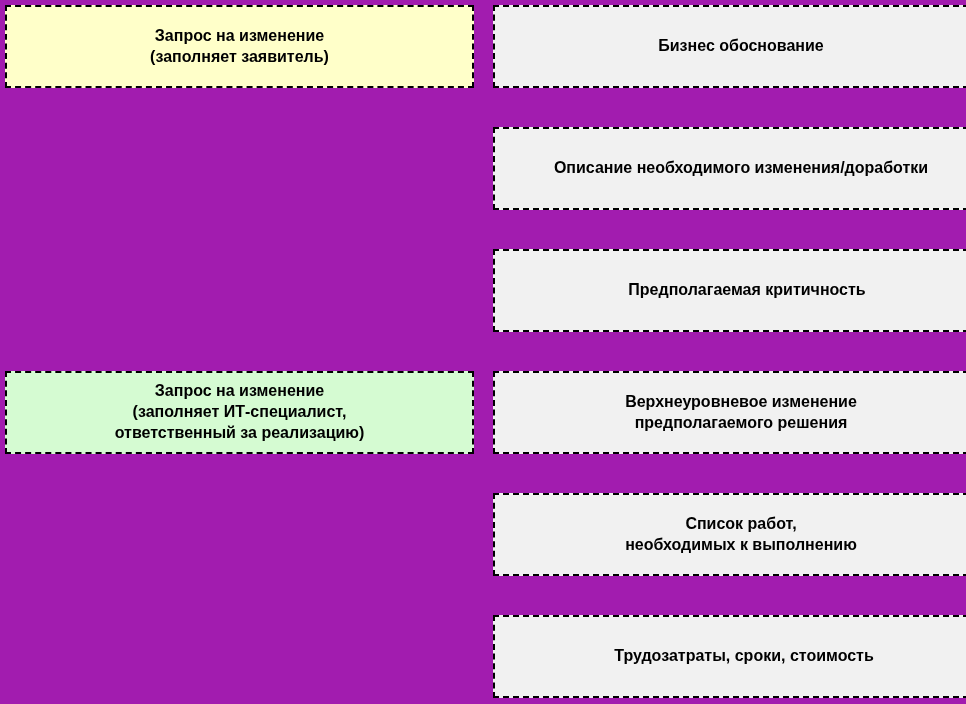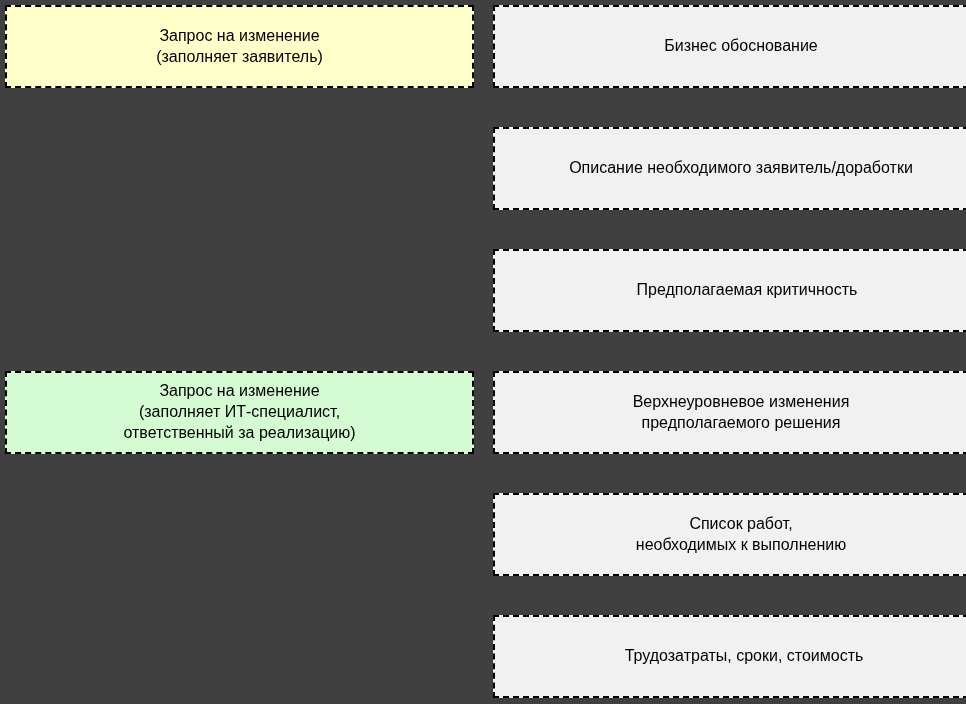--- a/index.html
+++ b/index.html
@@ -4,24 +4,25 @@
 <style>
   html, body {
     margin: 0;
     padding: 0;
     background: #ffffff;
   }
   .canvas {
     position: relative;
     width: 966px;
     height: 704px;
-    background: #404040;
+    background: #a21caf;
     font-family: "Liberation Sans", sans-serif;
     color: #000000;
     overflow: hidden;
+    font-weight: bold;
   }
   .box {
     position: absolute;
     box-sizing: border-box;
     border: 2px dashed #000000;
     display: flex;
     align-items: center;
     justify-content: center;
     text-align: center;
     padding: 4px 12px;
@@ -57,29 +58,29 @@
     <span class="lbl">Запрос на изменение
 (заполняет ИТ-специалист,
 ответственный за реализацию)</span>
   </div>
 
   <div class="box col-right row-0 fill-gray">
     <span class="lbl">Бизнес обоснование</span>
   </div>
 
   <div class="box col-right row-1 fill-gray">
-    <span class="lbl">Описание необходимого заявитель/доработки</span>
+    <span class="lbl">Описание необходимого изменения/доработки</span>
   </div>
 
   <div class="box col-right row-2 fill-gray">
     <span class="lbl">Предполагаемая критичность</span>
   </div>
 
   <div class="box col-right row-3 fill-gray">
-    <span class="lbl">Верхнеуровневое изменения
+    <span class="lbl">Верхнеуровневое изменение
 предполагаемого решения</span>
   </div>
 
   <div class="box col-right row-4 fill-gray">
     <span class="lbl">Список работ,
 необходимых к выполнению</span>
   </div>
 
   <div class="box col-right row-5 fill-gray">
     <span class="lbl">Трудозатраты, сроки, стоимость</span>

